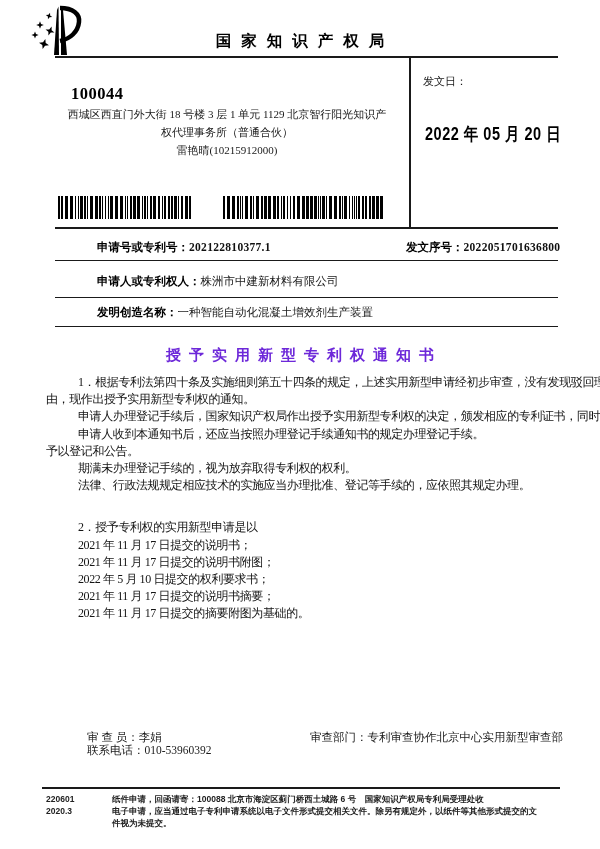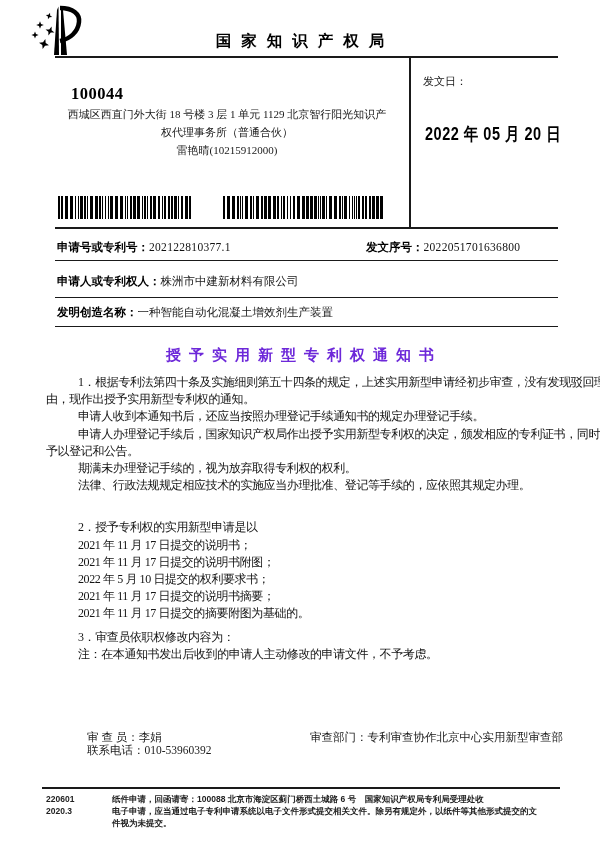--- a/index.html
+++ b/index.html
@@ -31,22 +31,22 @@
     transform:scaleY(1.22);transform-origin:left top;}
 
   
   .barcode{position:absolute;top:196px;height:23px;overflow:hidden;}
   .barcode i{position:absolute;top:0;bottom:0;background:#000;}
   #barcode-1{left:58px;width:136px;}
   #barcode-2{left:223px;width:162px;}
 
   
   .trow{position:absolute;left:57px;width:500px;font-size:11.5px;white-space:nowrap;}
-  .tlabel{font-family:"Liberation Sans","DejaVu Sans",sans-serif;font-weight:bold;color:#000;}
-  .tval-num{font-weight:normal;letter-spacing:.3px;text-align:center;}
+  .tlabel{font-family:"Liberation Sans","DejaVu Sans",sans-serif;font-weight:bold;color:#000;margin-left:40px;}
+  .tval-num{font-weight:bold;letter-spacing:.3px;text-align:center;}
   .tval{color:#1a1a1a;}
   .serial-group{position:absolute;left:309px;top:0;}
 
   
   .notice-title{position:absolute;left:0;top:346px;width:100%;text-align:center;
     font-family:"Liberation Sans","DejaVu Sans",sans-serif;font-weight:bold;font-size:15px;
     letter-spacing:8px;text-indent:8px;color:#6d28d9;}
   .body-text{position:absolute;left:46px;top:374px;width:514px;font-size:12px;
     letter-spacing:-0.4px;line-height:17.2px;color:#141414;}
   .body-text .sec{margin:0;}
@@ -203,38 +203,34 @@
     <span class="tlabel">发明创造名称：</span><span class="tval">一种智能自动化混凝土增效剂生产装置</span>
   </div>
   <div class="hline" style="left:55px;top:326px;width:503px;height:1px"></div>
 
   <div class="notice-title">授予实用新型专利权通知书</div>
 
   <div class="body-text">
     <div class="sec sec1">
       <div class="bline ind">1．根据专利法第四十条及实施细则第五十四条的规定，上述实用新型申请经初步审查，没有发现驳回理</div>
       <div class="bline">由，现作出授予实用新型专利权的通知。</div>
+      <div class="bline ind">申请人办理登记手续后，国家知识产权局作出授予实用新型专利权的决定，颁发相应的专利证书，同时</div>
       <div class="bline ind">申请人收到本通知书后，还应当按照办理登记手续通知书的规定办理登记手续。</div>
-      <div class="bline ind">申请人办理登记手续后，国家知识产权局作出授予实用新型专利权的决定，颁发相应的专利证书，同时</div>
       <div class="bline">予以登记和公告。</div>
       <div class="bline ind">期满未办理登记手续的，视为放弃取得专利权的权利。</div>
       <div class="bline ind">法律、行政法规规定相应技术的实施应当办理批准、登记等手续的，应依照其规定办理。</div>
     </div>
     <div class="sec sec2">
       <div class="bline ind">2．授予专利权的实用新型申请是以</div>
       <div class="bline ind">2021 年 11 月 17 日提交的说明书；</div>
       <div class="bline ind">2021 年 11 月 17 日提交的说明书附图；</div>
       <div class="bline ind">2022 年 5 月 10 日提交的权利要求书；</div>
       <div class="bline ind">2021 年 11 月 17 日提交的说明书摘要；</div>
       <div class="bline ind">2021 年 11 月 17 日提交的摘要附图为基础的。</div>
     </div>
-    <div class="sec sec3">
-      <div class="bline ind">3．审查员依职权修改内容为：</div>
-      <div class="bline ind">注：在本通知书发出后收到的申请人主动修改的申请文件，不予考虑。</div>
-    </div>
   </div>
 
   <div class="sig-row" id="sig-examiner">
     <span>审 查 员：</span><span>李娟</span>
   </div>
   <div class="sig-row" id="sig-department">
     <span>审查部门：</span><span>专利审查协作北京中心实用新型审查部</span>
   </div>
   <div class="sig-row" id="sig-phone">
     <span>联系电话：</span><span>010-53960392</span>

